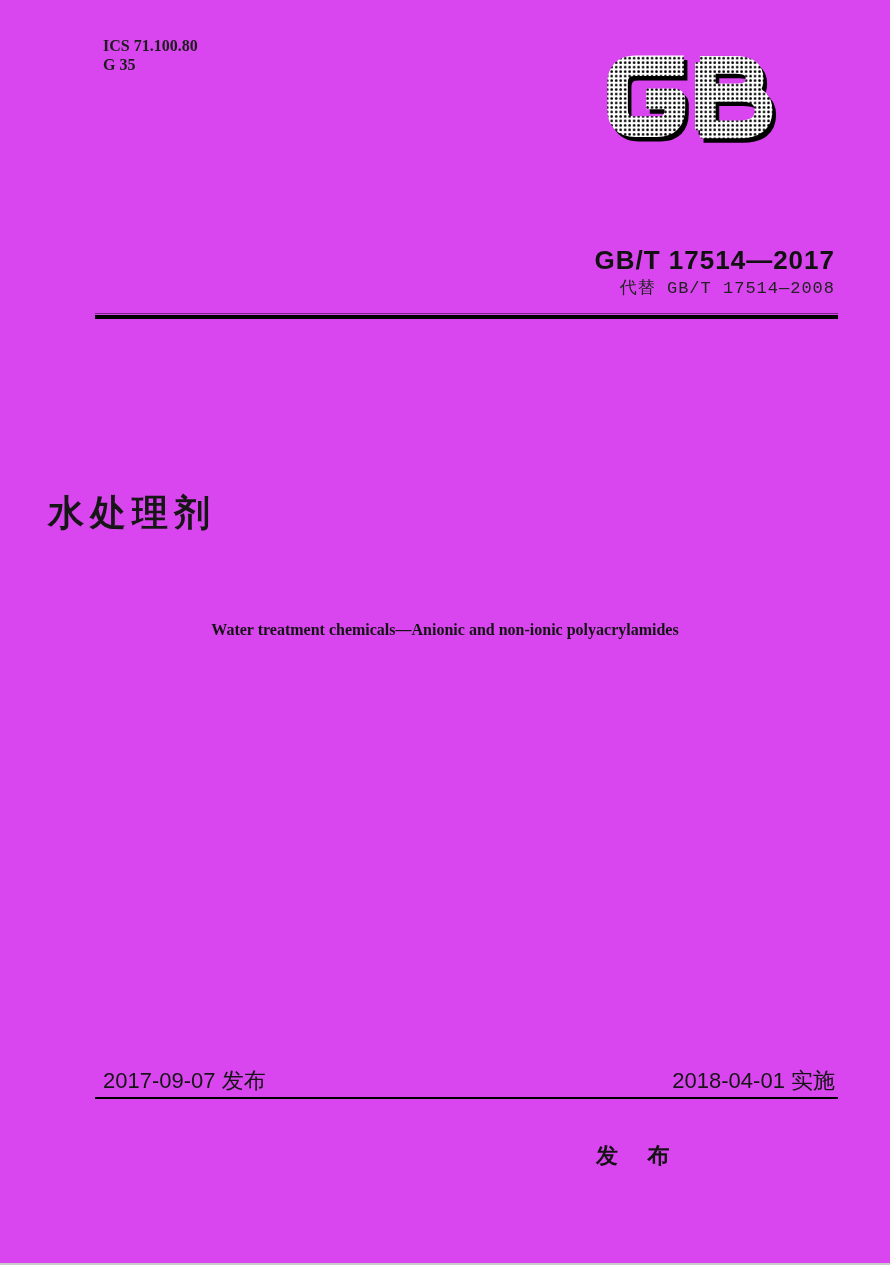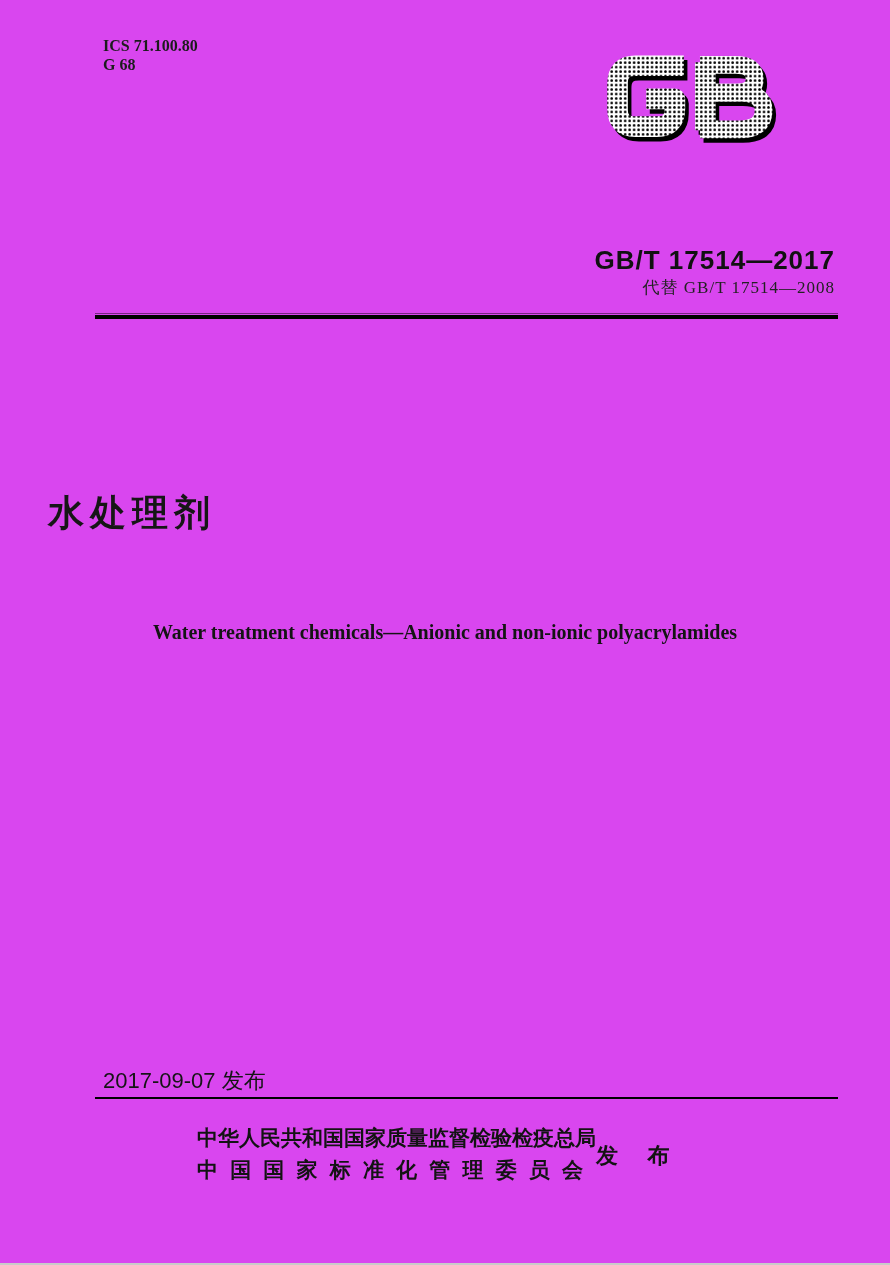--- a/index.html
+++ b/index.html
@@ -22,40 +22,40 @@
     text-align:justify;text-align-last:justify;white-space:nowrap;
     font-family:"Liberation Serif","DejaVu Serif",serif;
   }
   .std-number{
     position:absolute;right:55px;top:246px;text-align:right;
     font-family:"Liberation Sans","DejaVu Sans",sans-serif;
     font-weight:bold;font-size:26px;line-height:29px;color:#111;letter-spacing:1px;
   }
   .replaces{
     position:absolute;right:55px;top:276px;
-    font-family:Liberation Serif, serif;
+    font-family:Liberation Mono, monospace;
     font-weight:normal;font-size:17px;color:#222;letter-spacing:1px;
   }
   .rule-thick{position:absolute;left:95px;top:315px;width:743px;height:4px;background:#000;}
   .rule-thick::before{content:"";position:absolute;left:0;top:-2px;width:100%;height:1px;background:#000;opacity:.45;}
   
   .title-cn-1{
     position:absolute;left:0;top:489px;width:890px;text-align:left;
     font-family:"Liberation Sans","DejaVu Sans",sans-serif;
     font-size:36px;font-weight:700;color:#161616;letter-spacing:6px;padding-left:48px;
   }
   .title-cn-2{
     position:absolute;left:0;top:543px;width:890px;text-align:center;
     font-family:"Liberation Sans","DejaVu Sans",sans-serif;
     font-size:40px;font-weight:500;color:#161616;letter-spacing:2px;
   }
   .title-en{
     position:absolute;left:0;top:621px;width:890px;text-align:center;
     font-family:"Liberation Serif","DejaVu Serif",serif;
-    font-size:20px;font-weight:bold;color:#141414;
+    font-size:16px;font-weight:bold;color:#141414;
   }
   
   .dates-row{
     position:absolute;left:103px;top:1066px;width:732px;
     display:flex;justify-content:space-between;align-items:baseline;
     font-family:"Liberation Sans","DejaVu Sans",sans-serif;
     font-size:22px;font-weight:500;color:#151515;
   }
   .rule-thin{position:absolute;left:95px;top:1097px;width:743px;height:2px;background:#000;}
   
@@ -72,21 +72,21 @@
   }
   .bottom-edge{position:absolute;left:0;bottom:0;width:100%;height:2px;background:#c9cbc9;}
 </style>
 </head>
 <body>
 
 <div class="page">
 
   <div class="ics-block">
     <div>ICS 71.100.80</div>
-    <div>G 68</div>
+    <div>G 35</div>
   </div>
 
   <div class="gb-logo">
     <svg viewBox="0 0 192 104" width="172" height="96" aria-hidden="true">
       <defs>
         <pattern id="halftone" width="5" height="5" patternUnits="userSpaceOnUse">
           <rect width="5" height="5" fill="#ffffff"></rect>
           <circle cx="2.5" cy="2.5" r="1.5" fill="#000000"></circle>
         </pattern>
       </defs>
@@ -111,25 +111,22 @@
   <div class="std-number">GB/T 17514—2017</div>
   <div class="replaces">代替 GB/T 17514—2008</div>
 
   <div class="rule-thick"></div>
 
   <div class="title-cn-1">水处理剂</div>
   <div class="title-en">Water treatment chemicals—Anionic and non-ionic polyacrylamides</div>
 
   <div class="dates-row">
     <span>2017-09-07 发布</span>
+    <span>2018-04-01 实施</span>
   </div>
 
   <div class="rule-thin"></div>
 
-  <div class="issuer-lines">
-    <span class="issuer-line">中华人民共和国国家质量监督检验检疫总局</span>
-    <span class="issuer-line">中国国家标准化管理委员会</span>
-  </div>
   <div class="publish-label">发 布</div>
 
   <div class="bottom-edge"></div>
 
 </div>
 
 </body></html>

